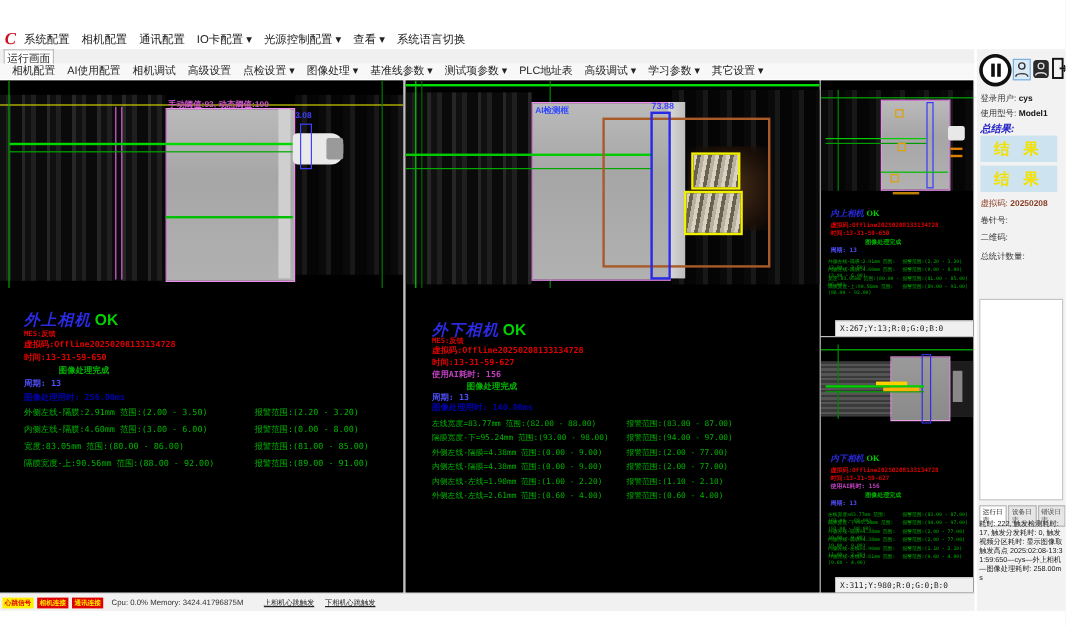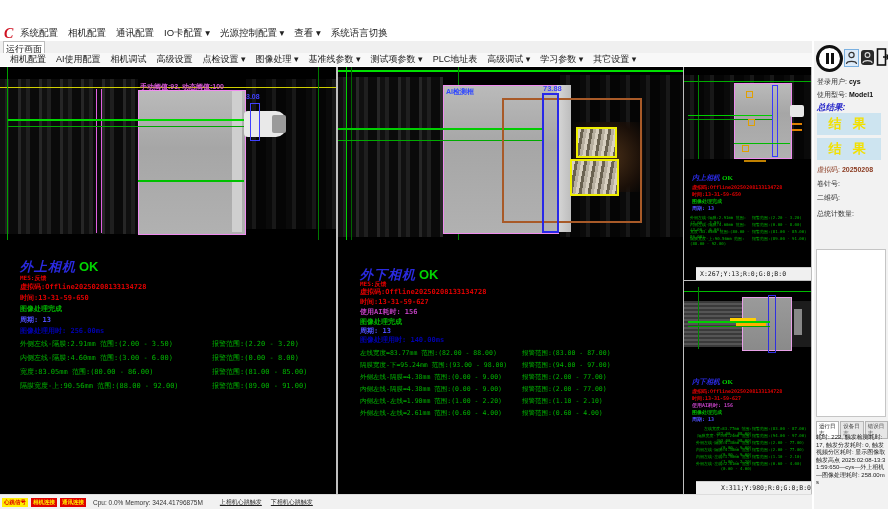--- a/index.html
+++ b/index.html
@@ -14,30 +14,30 @@
   .menubar{position:absolute;left:20px;top:26px;width:790px;height:15px;display:flex;align-items:center;gap:10px;font-size:9.5px;color:#222;}
   .tabrow{position:absolute;left:0;top:41px;width:812px;height:12px;background:#f0f0f0;}
   .tab{position:absolute;left:3px;top:0;padding:1px 2px;font-size:9px;background:#fff;border:1px solid #bdbdbd;border-bottom:none;color:#222;}
   .toolbar{position:absolute;left:0;top:53px;width:812px;height:14px;background:#f8f8f8;border-bottom:1px solid #ffffff;display:flex;align-items:center;gap:10px;padding-left:10px;font-size:9px;color:#222;box-sizing:border-box;}
   .mainbg{position:absolute;left:0;top:67px;width:812px;height:427px;background:#bfbfbf;}
   
   .panel{position:absolute;background:#000;overflow:hidden;}
   .panelL{left:0;top:67px;width:336px;height:427px;}
   .panelC{left:338px;top:67px;width:345px;height:427px;}
   .miniA{left:684px;top:67px;width:127px;height:213px;}
-  .miniB{left:684px;top:281px;width:127px;height:213px;text-align:right;}
+  .miniB{left:684px;top:281px;width:127px;height:213px;}
   .coordbar{position:absolute;left:12px;right:0;bottom:0;height:15px;background:#f0f0f0;border-top:1px solid #cfcfcf;color:#222;font-family:"DejaVu Sans Mono",monospace;font-size:7.5px;padding:3px 0 0 4px;box-sizing:border-box;}
   .miniA .coordbar,.miniB .coordbar{height:13px;font-size:6.5px;padding-top:2px;}
   .bands-dark{background:repeating-linear-gradient(90deg,#101010 0 5px,#1f1f1f 5px 9px,#0a0a0a 9px 18px,#262626 18px 21px);}
   .bands-darker{background:repeating-linear-gradient(90deg,#0a0a0a 0 6px,#181818 6px 10px,#050505 10px 20px);}
   .grayrect{background:linear-gradient(180deg,#bababa,#a6a6a6 40%,#b1b1b1);border:1px solid #f08cf0;}
   .ytex{background:repeating-linear-gradient(100deg,#d8d0c0 0 3px,#6a6250 3px 6px,#b8b0a0 6px 9px);}
   .cam-title{font-family:"Liberation Serif",serif;font-style:italic;font-weight:bold;font-size:13px;color:#2a2ae0;letter-spacing:1px;}
   .ok{font-family:"Liberation Sans",sans-serif;font-style:normal;font-weight:bold;font-size:13px;color:#00d400;margin-left:3px;letter-spacing:0;}
-  .t-red{color:#e00000;}.t-green{color:#00b400;}.t-blue{color:#5050ff;}.t-navy{color:#0000b0;}.t-purple{color:#c040c0;}
+  .t-red{color:#e00000;}.t-green{color:#00b400;margin-left:29px;}.t-blue{color:#5050ff;}.t-navy{color:#0000b0;}.t-purple{color:#c040c0;}
   .infoline{position:absolute;font-size:7px;font-weight:bold;font-family:"DejaVu Sans Mono",monospace;}
   .mrow{position:absolute;display:flex;font-family:"DejaVu Sans Mono",monospace;color:#00b400;}
   .panelL .mrow{left:20px;width:312px;font-size:7px;}
   .panelL .mcol{width:192px;}
   .panelC .mrow{left:22px;width:320px;font-size:6.5px;}
   .panelC .mcol{width:162px;}
   .miniA .mrow,.miniB .mrow{left:6px;width:118px;font-size:4px;}
   .miniA .mcol,.miniB .mcol{width:62px;}
   .mini-title{position:absolute;font-size:7px;font-weight:bold;color:#2a2ae0;font-family:"Liberation Serif",serif;font-style:italic;}
   .mini-ok{font-size:7px;color:#00d400;font-weight:bold;font-style:normal;margin-left:2px;}

